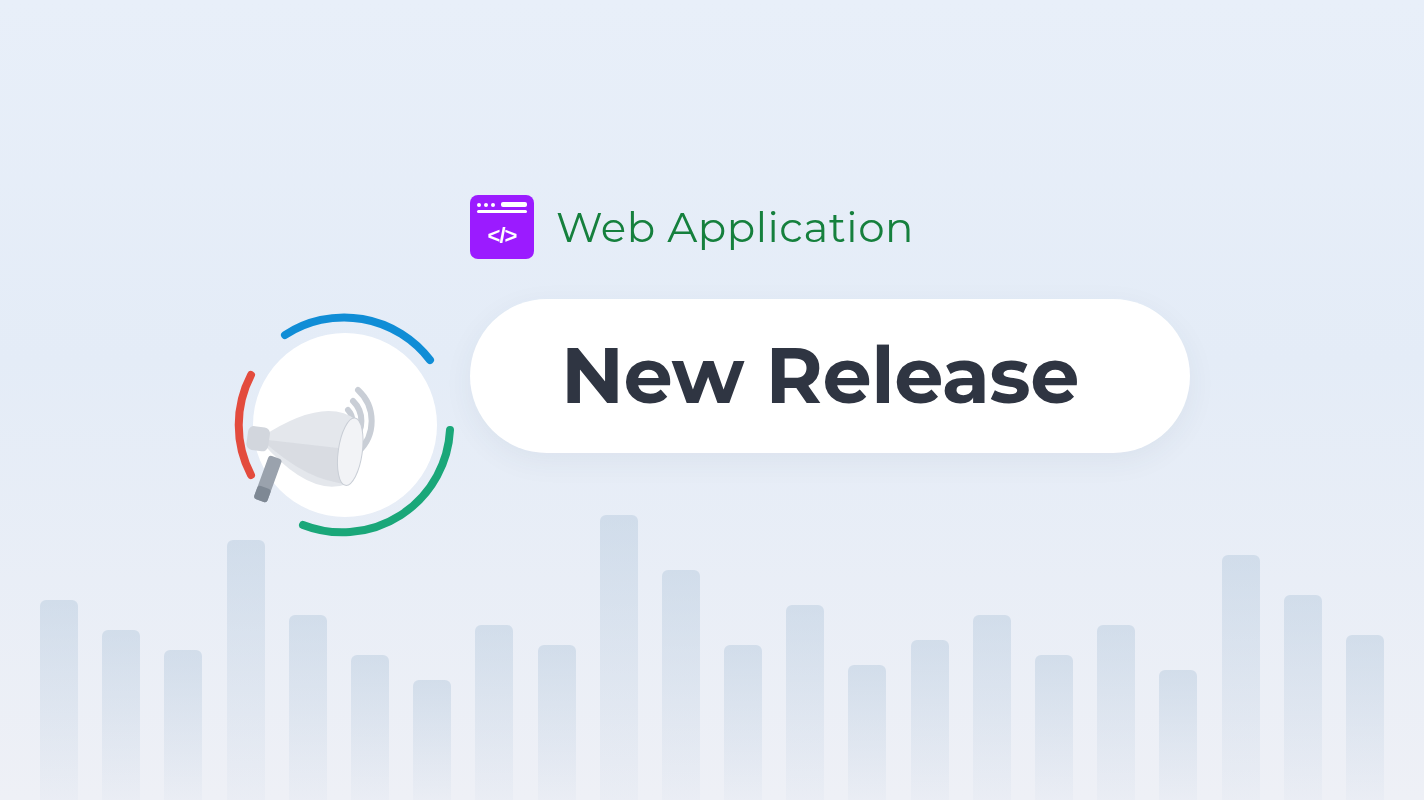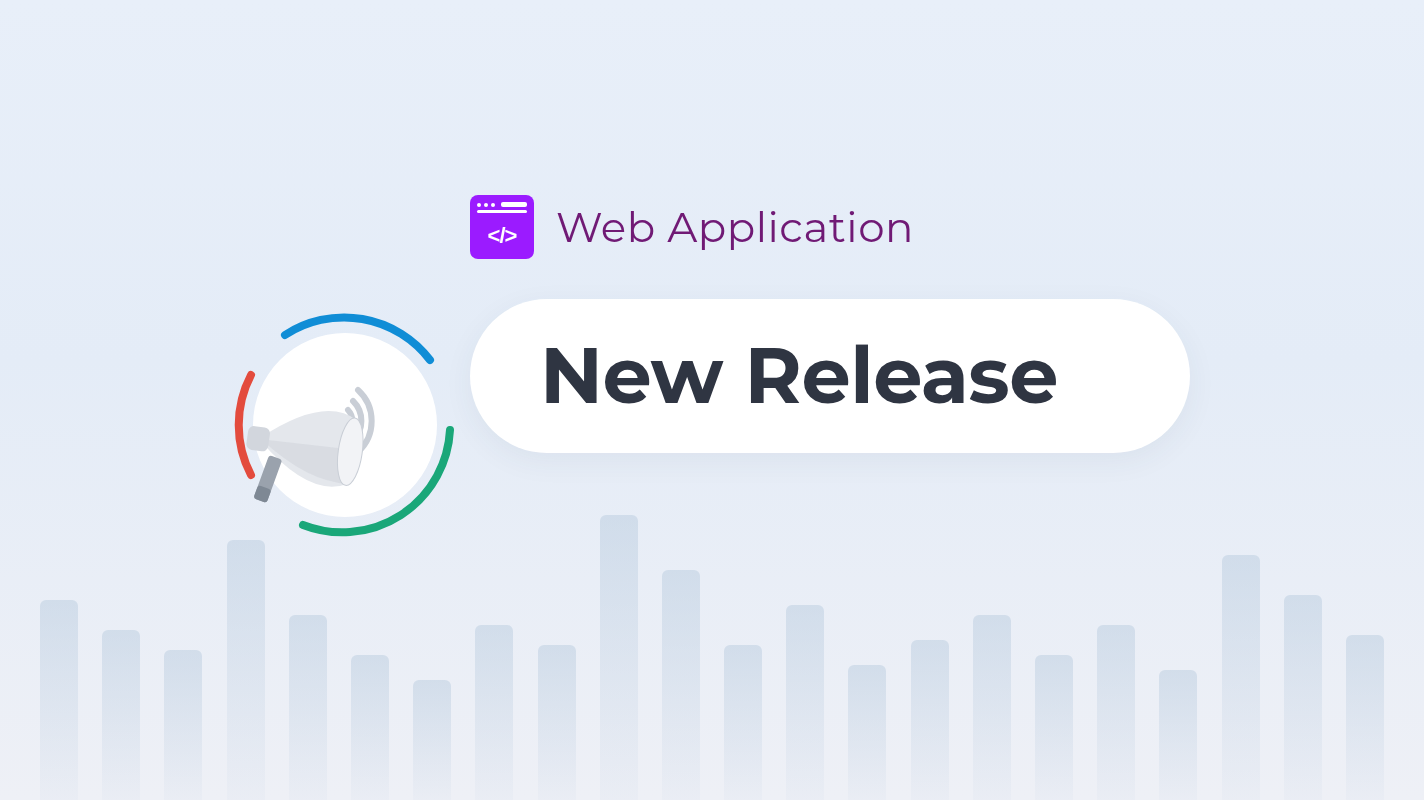--- a/index.html
+++ b/index.html
@@ -82,41 +82,42 @@
     font-weight: 600;
     letter-spacing: -1px;
     line-height: 1;
     display: flex;
     align-items: center;
     justify-content: center;
     flex: 1;
   }
 
   .category-label {
-    color: #701a75;
+    color: #15803d;
     font-size: 42px;
     font-weight: 400;
     letter-spacing: 0.5px;
   }
 
   .pill {
     background: #ffffff;
     border-radius: 100px;
     padding: 36px 70px;
     box-shadow: 0 8px 30px rgba(50,60,90,0.06);
     display: inline-block;
     min-width: 720px;
   }
   .pill-title {
     color: #2f3542;
     font-size: 78px;
     font-weight: 700;
     line-height: 1.05;
     letter-spacing: -0.5px;
     white-space: nowrap;
+    margin-left: 21px;
   }
 
   
   .badge {
     position: absolute;
     top: 295px;
     left: 215px;
     width: 260px;
     height: 260px;
     z-index: 3;

